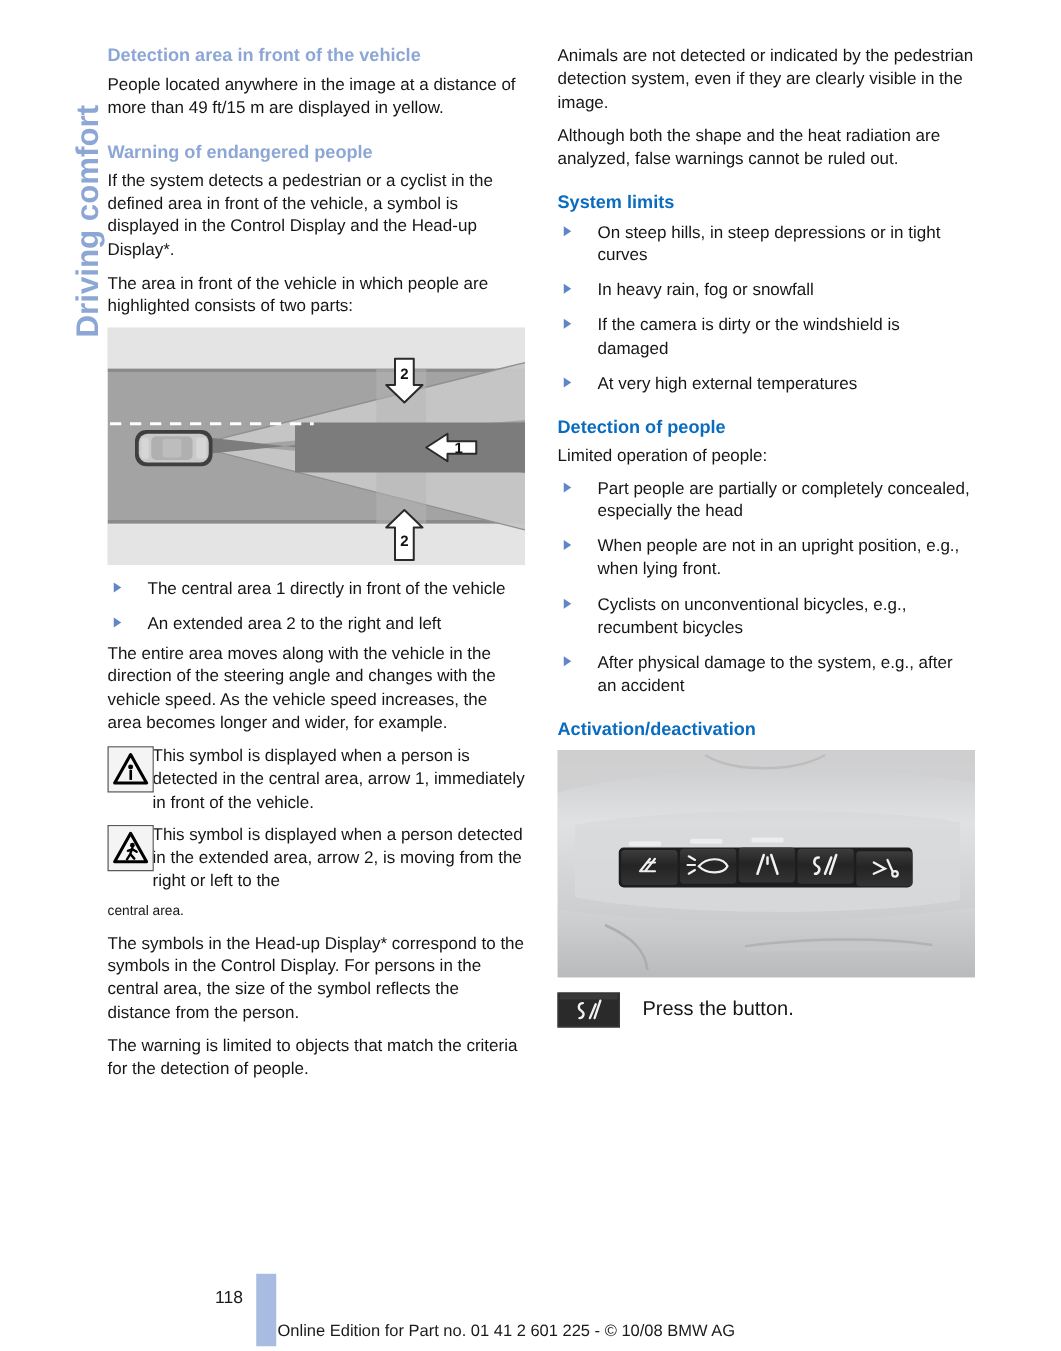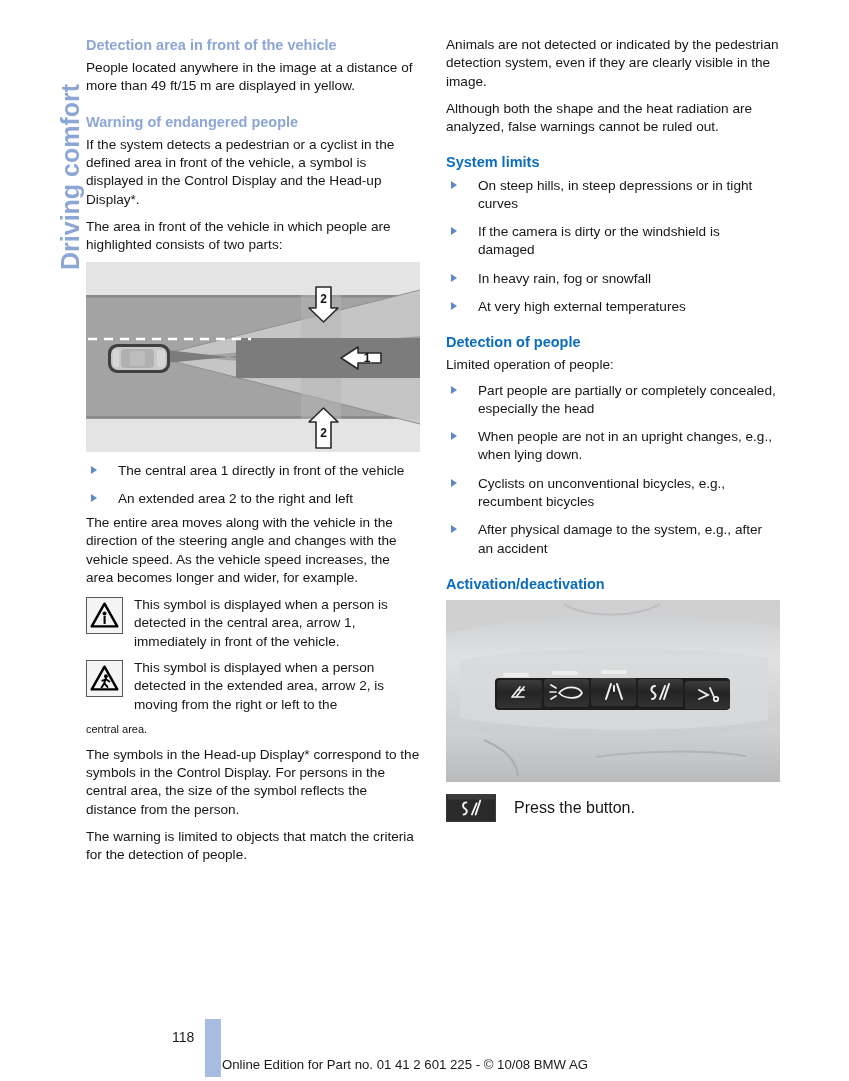--- a/index.html
+++ b/index.html
@@ -62,21 +62,21 @@
     position:absolute;left:5px;top:4px;
     width:0;height:0;
     border-left:6px solid #5f86c6;
     border-top:4.5px solid transparent;
     border-bottom:4.5px solid transparent;
   }
 
   
   .symblock{
     position:relative;
-    padding-left:48px;
+    padding-left:36px;
     min-height:46px;
     margin-bottom:8px;
   }
   .symblock p{
     font-size:13.6px;line-height:1.345;margin:0;color:#161616;
   }
   .symbox{
     position:absolute;left:0;top:1px;
     width:37px;height:37px;
     background:#f4f4f4;
@@ -269,44 +269,44 @@
     <h2 class="sec spaced">System limits</h2>
 
 
     <ul class="blist">
       <li>
         <span class="bullet-tri"></span>
         <span>On steep hills, in steep depressions or in tight curves</span>
       </li>
       <li>
         <span class="bullet-tri"></span>
+        <span>In heavy rain, fog or snowfall</span>
+      </li>
+      <li>
+        <span class="bullet-tri"></span>
         <span>If the camera is dirty or the windshield is damaged</span>
       </li>
       <li>
         <span class="bullet-tri"></span>
-        <span>In heavy rain, fog or snowfall</span>
-      </li>
-      <li>
-        <span class="bullet-tri"></span>
         <span>At very high external temperatures</span>
       </li>
     </ul>
 
     <h2 class="sec spaced">Detection of people</h2>
 
     <p class="body tight">Limited operation of people:</p>
 
     <ul class="blist">
       <li>
         <span class="bullet-tri"></span>
         <span>Part people are partially or completely concealed, especially the head</span>
       </li>
       <li>
         <span class="bullet-tri"></span>
-        <span>When people are not in an upright changes, e.g., when lying down.</span>
+        <span>When people are not in an upright position, e.g., when lying front.</span>
       </li>
       <li>
         <span class="bullet-tri"></span>
         <span>Cyclists on unconventional bicycles, e.g., recumbent bicycles</span>
       </li>
       <li>
         <span class="bullet-tri"></span>
         <span>After physical damage to the system, e.g., after an accident</span>
       </li>
     </ul>

